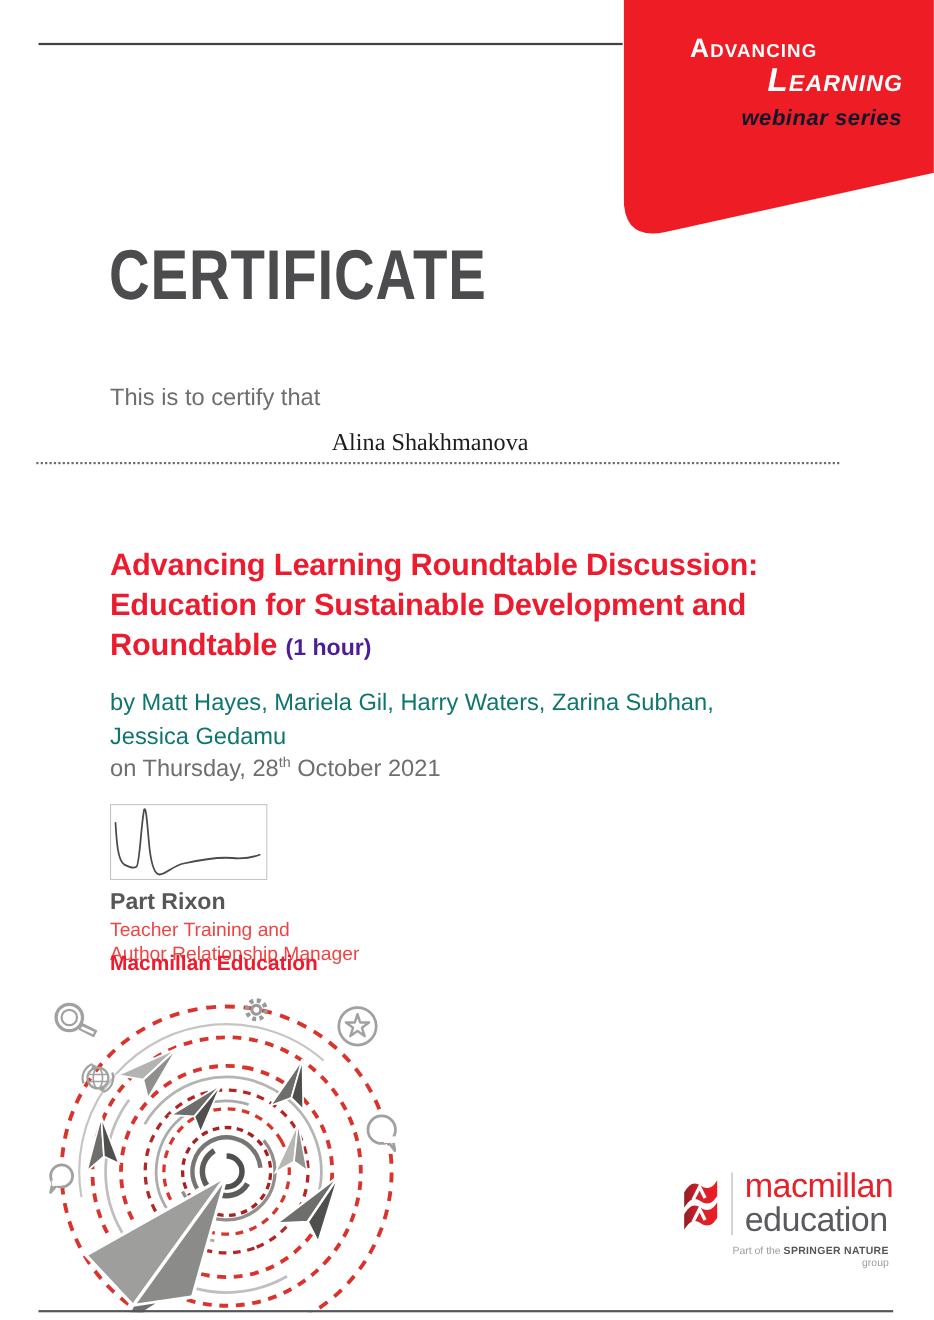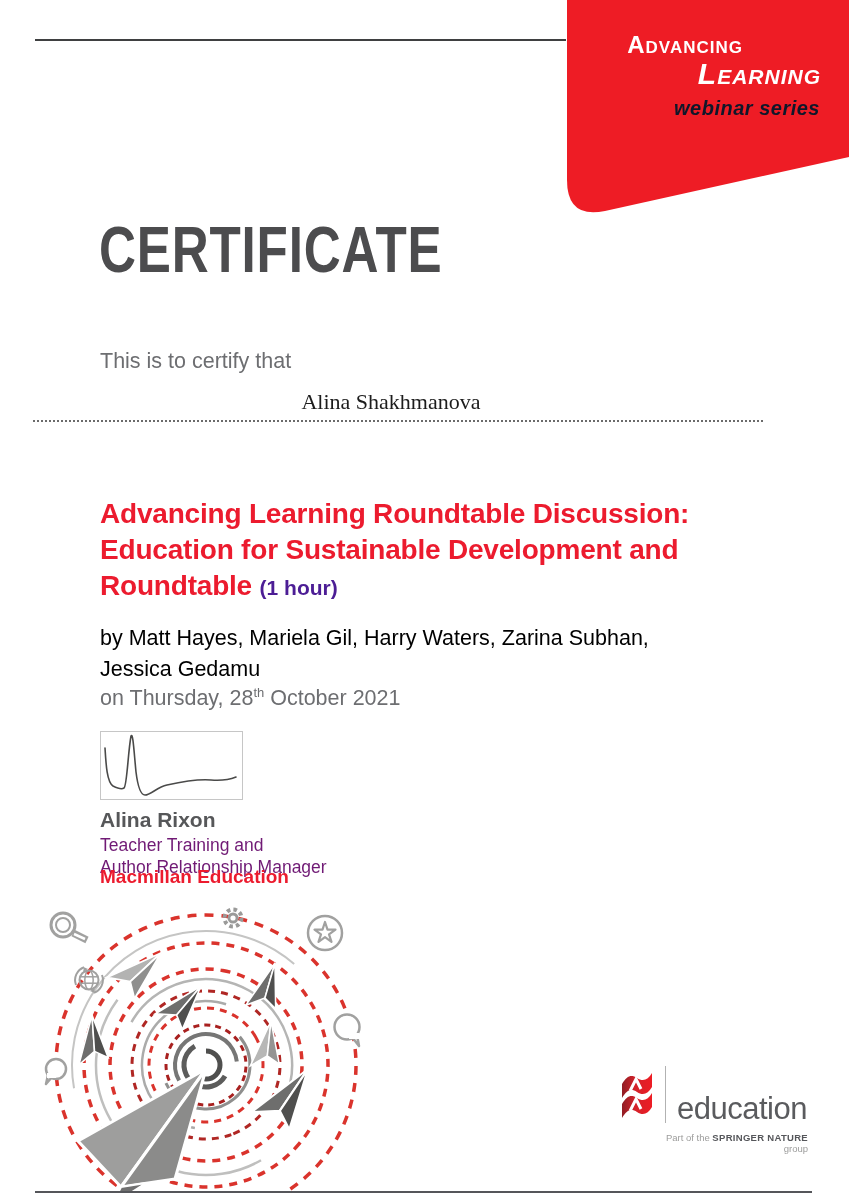--- a/index.html
+++ b/index.html
@@ -22,27 +22,27 @@
   .cert-title{left:99px;top:213px;font-size:64px;font-weight:700;color:#4c4c4e;
     transform:scaleX(0.80);transform-origin:left top;letter-spacing:1px;white-space:nowrap;}
   .certify{left:100px;top:349px;font-size:21.5px;color:#6d6e71;}
   .recipient{left:33px;top:389px;width:716px;text-align:center;font-size:22px;
     font-family:"Liberation Serif",serif;color:#1c1c1c;}
   .dotted{left:33px;top:420px;width:730px;border-top:2px dotted #6b6b6b;height:0;}
   .attended{left:100px;top:460px;font-size:21.5px;color:#6d6e71;}
   .webinar-title{left:100px;top:496px;width:660px;font-size:28px;font-weight:700;
     color:#ec1b2e;line-height:36px;letter-spacing:-0.2px;}
   .duration{font-size:21px;color:#4c1d95;font-weight:700;letter-spacing:0;}
-  .presenters{left:100px;top:623px;width:560px;font-size:21.5px;color:#000000;line-height:31px;}
+  .presenters{left:100px;top:623px;width:560px;font-size:21.5px;color:#0f766e;line-height:31px;}
   .date-line{left:100px;top:685px;font-size:21.5px;color:#6d6e71;}
   .date-line sup{font-size:13px;}
   
   .sig-box{left:100px;top:731px;width:141px;height:67px;border:1px solid #c6c6c6;background:#fff;}
   .sig-name{left:100px;top:808px;font-size:21px;font-weight:700;color:#565759;}
-  .sig-role{left:100px;top:834px;font-size:17.5px;color:#701a75;line-height:22px;}
+  .sig-role{left:100px;top:834px;font-size:17.5px;color:#ef4444;line-height:22px;}
   .sig-org{left:100px;top:866px;font-size:19px;font-weight:700;color:#ec1b2e;}
   
   .deco-svg{left:28px;top:891px;width:345px;height:302px;}
   
   .logo-mark{left:620px;top:1068px;width:34px;height:50px;}
   .logo-divider{left:665px;top:1066px;width:1px;height:57px;background:#b2b2b2;}
   .logo-word1{left:677px;top:1062px;font-size:31px;color:#e42229;letter-spacing:-0.5px;line-height:31px;}
   .logo-word2{left:677px;top:1093px;font-size:31px;color:#5a5b5e;letter-spacing:-0.5px;line-height:31px;}
   .logo-tagline{left:660px;top:1132px;width:148px;text-align:right;font-size:9.5px;color:#9d9d9c;}
   .logo-tagline b{color:#55565a;letter-spacing:0.3px;}
@@ -79,21 +79,21 @@
     <div>Jessica Gedamu</div>
   </div>
 
   <div class="abs date-line"><span>on Thursday, 28</span><sup>th</sup><span> October 2021</span></div>
 
   <div class="abs sig-box">
     <svg width="139" height="65" viewBox="0 0 139 65" aria-hidden="true">
       <path d="M4,16 C5,33 6,50 12,54 C16,56 20,58 23,56 C26,54 27,20 30,4 C32,0 33,20 35,40 C37,56 40,63 44,63 C50,63 56,55 66,53 C84,49 98,47 110,48 C122,49 130,47 135,45" fill="none" stroke="#4a4a49" stroke-width="1.6" stroke-linecap="round"></path>
     </svg>
   </div>
-  <div class="abs sig-name">Alina Rixon</div>
+  <div class="abs sig-name">Part Rixon</div>
   <div class="abs sig-role">
     <div>Teacher Training and</div>
     <div>Author Relationship Manager</div>
   </div>
   <div class="abs sig-org">Macmillan Education</div>
 
   <svg class="abs deco-svg" viewBox="0 0 345 302" aria-hidden="true">
 
     <g fill="none">
       <circle cx="178" cy="174" r="14" stroke="#4f4f4e" stroke-width="5" stroke-dasharray="55 33" transform="rotate(-90 178 174)"></circle>
@@ -195,18 +195,19 @@
         <stop offset="0.45" stop-color="#d5222a"></stop>
         <stop offset="1" stop-color="#ed1c24"></stop>
       </linearGradient>
     </defs>
     <path d="M2,16 C7,8 11,6 17,10 C23,14 28,12 32,5 L32,19 C28,26 23,28 17,24 C11,20 7,22 2,30 Z" fill="url(#flagGrad)"></path>
     <path d="M2,36 C7,28 11,26 17,30 C23,34 28,32 32,25 L32,39 C28,46 23,48 17,44 C11,40 7,42 2,50 Z" fill="url(#flagGrad)"></path>
     <path d="M10,23 L16,11 L21,21" fill="none" stroke="#fff" stroke-width="3"></path>
     <path d="M10,43 L16,31 L21,41" fill="none" stroke="#fff" stroke-width="3"></path>
   </svg>
   <div class="abs logo-divider"></div>
+  <div class="abs logo-word1">macmillan</div>
   <div class="abs logo-word2">education</div>
   <div class="abs logo-tagline"><span>Part of the </span><b>SPRINGER NATURE</b><span> group</span></div>
 
   <div class="abs bottom-rule"></div>
 
 </div>
 
 </body></html>

